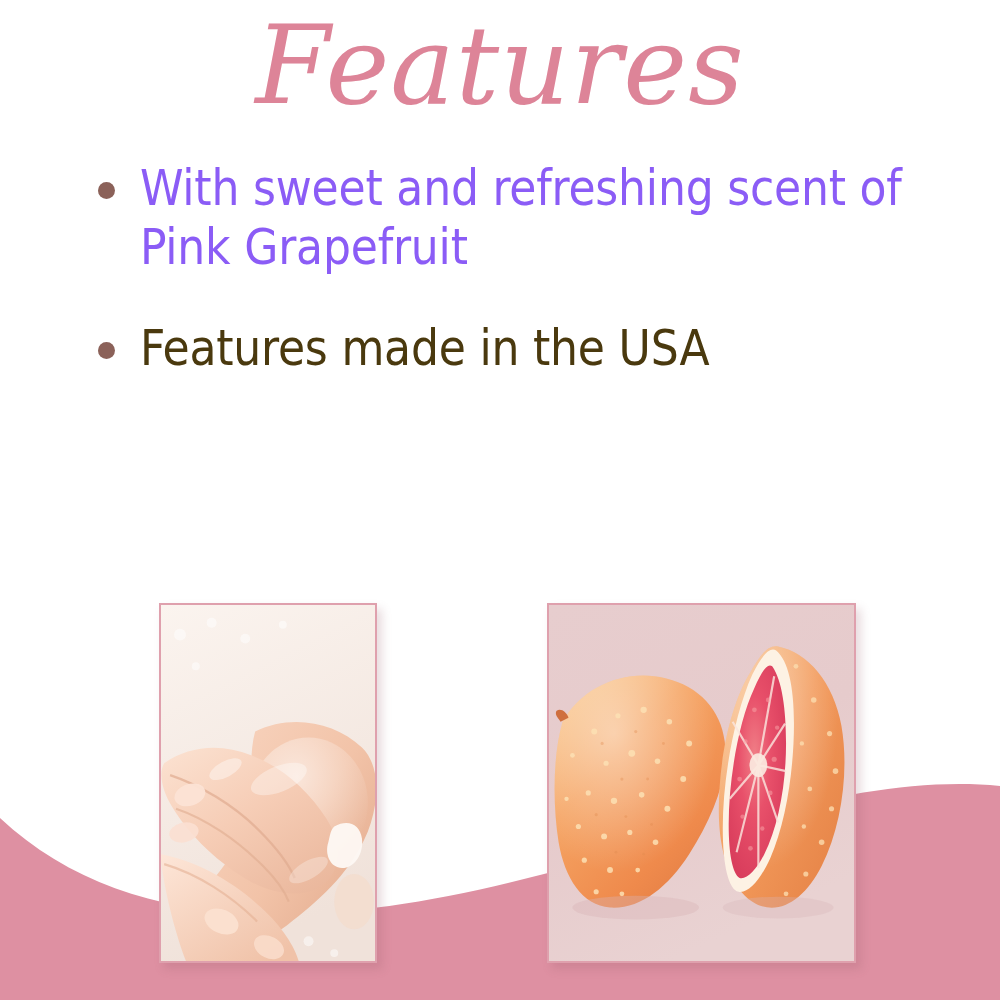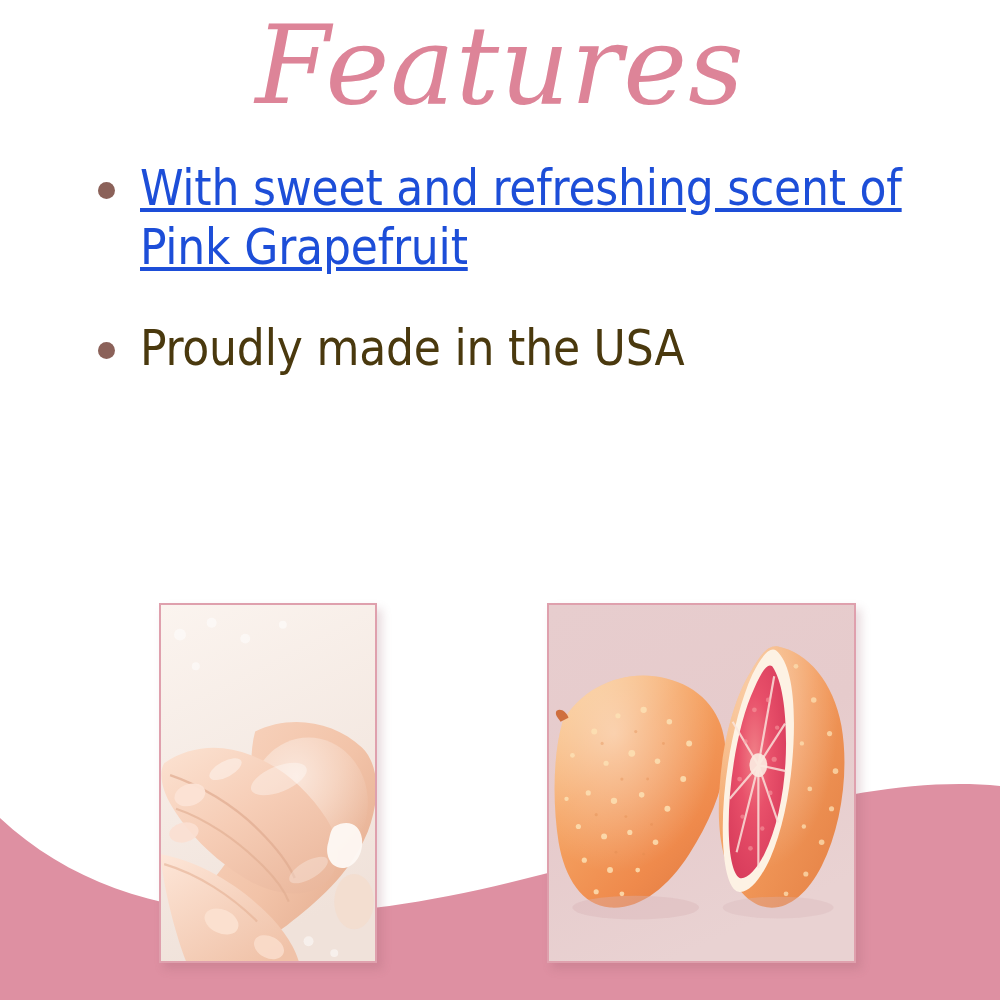--- a/index.html
+++ b/index.html
@@ -108,27 +108,27 @@
 
 <div id="page">
 
   <svg class="wave-layer" viewBox="0 0 1000 1000" preserveAspectRatio="none" aria-hidden="true">
     <path id="wave-path" d="M0,818 C120,930 300,935 520,880 C700,836 860,772 1000,786 L1000,1000 L0,1000 Z" fill="#de90a2"></path>
   </svg>
 
   <div class="title" style="color: rgb(221, 132, 152);">Features</div>
 
   <ul class="features-list">
-    <li class="feature-item" style="color: #1d4ed8; text-decoration: underline;">
+    <li class="feature-item" style="color: #8b5cf6;">
       <span class="feature-bullet" style="background: rgb(139, 97, 89);"></span>
       <span class="feature-text">With sweet and refreshing scent of Pink Grapefruit</span>
     </li>
     <li class="feature-item" style="color: rgb(74, 57, 14);">
       <span class="feature-bullet" style="background: rgb(139, 97, 89);"></span>
-      <span class="feature-text">Proudly made in the USA</span>
+      <span class="feature-text">Features made in the USA</span>
     </li>
   </ul>
 
   <div class="photo-card" id="photo-hands" aria-label="Hands applying moisturizing cream" style="border-color: rgb(223, 160, 173);">
     <svg class="photo-svg" viewBox="0 0 218 360" preserveAspectRatio="xMidYMid slice" aria-hidden="true">
       <defs>
         <linearGradient id="towelGrad" x1="0" y1="0" x2="0.3" y2="1">
           <stop offset="0%" stop-color="#fbf4ef"></stop>
           <stop offset="100%" stop-color="#f0e2da"></stop>
         </linearGradient>

